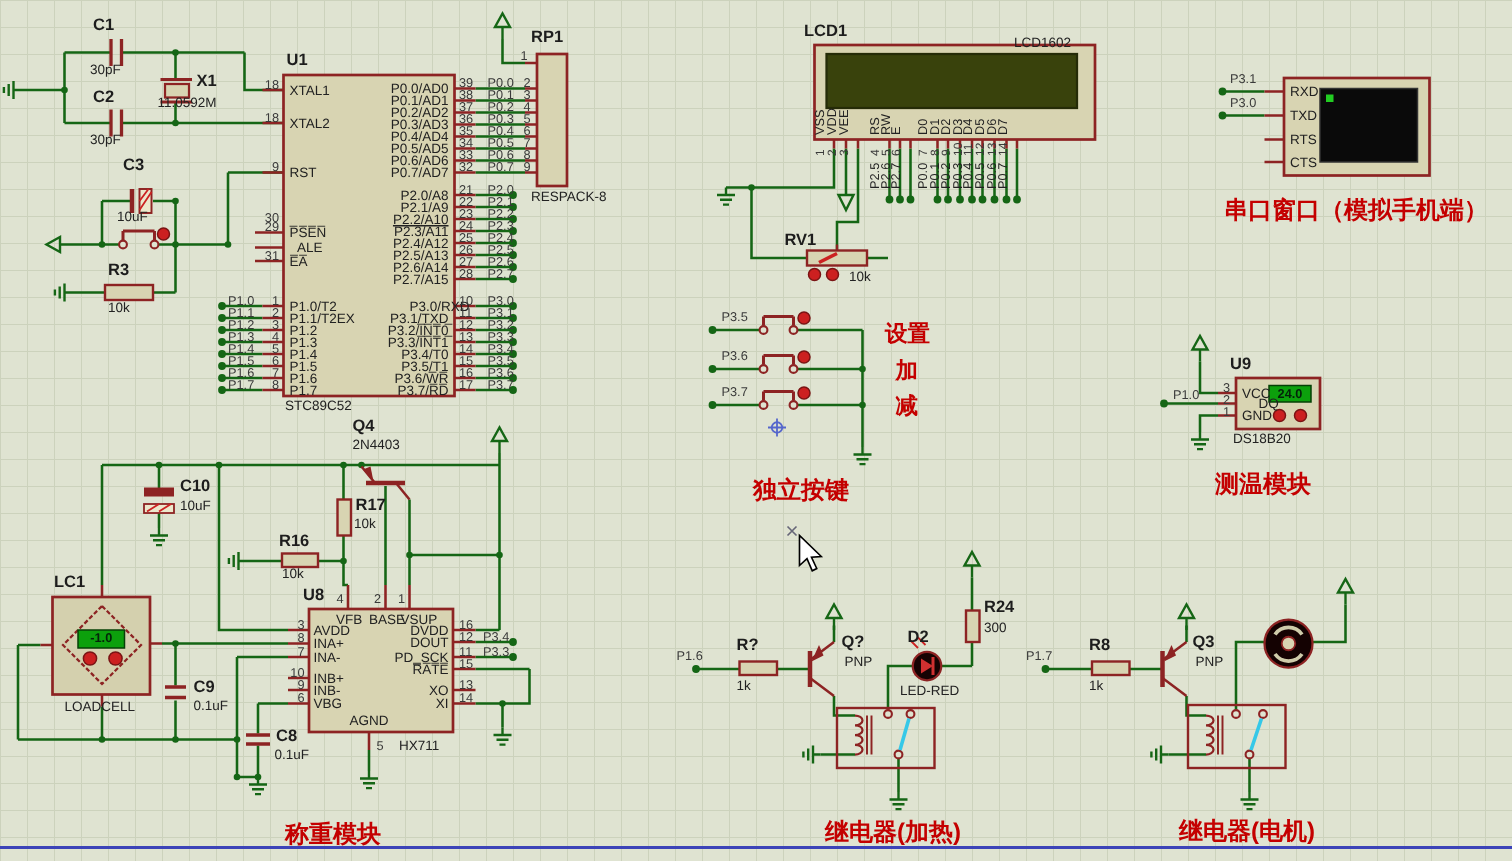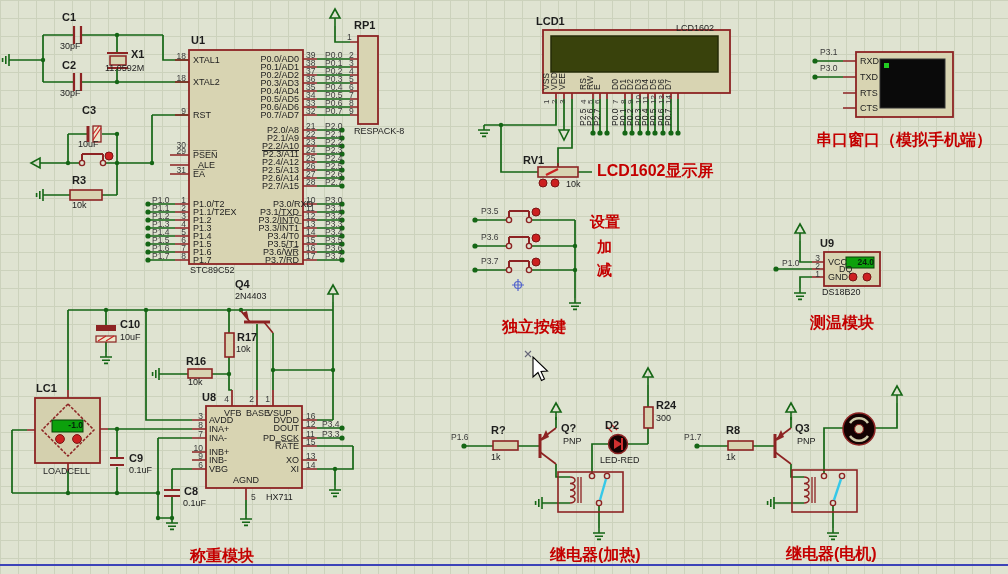--- a/index.html
+++ b/index.html
@@ -16,21 +16,21 @@
   .lbl{position:absolute;white-space:nowrap;color:#1d1d1d;line-height:10px;}
   .ref{font-size:11px;font-weight:600;}
   .val{font-size:9px;color:#222;}
   .pin{font-size:8.5px;color:#3a3a3a;}
   .pinlbl{font-size:9px;color:#222;}
   .vert,.vertp{transform:rotate(-90deg);transform-origin:0 100%;height:10px;font-size:8.5px;color:#222;}
   .vertp{font-size:8px;color:#3a3a3a;}
   .r{transform:translateX(-100%);}
   .title{position:absolute;font-size:16px;font-weight:bold;color:#c40000;white-space:nowrap;}
   .title2{position:absolute;font-size:15px;font-weight:bold;color:#c40000;white-space:nowrap;}
-  .disp{position:absolute;font-size:8.5px;font-weight:bold;color:#04230a;text-align:right;line-height:11px;}
+  .disp{position:absolute;font-size:8.5px;font-weight:bold;color:#04230a;text-align:center;line-height:11px;}
   .sheet-border{position:absolute;left:0;top:564px;width:1008px;height:2px;background:#3c43b8;}
 </style>
 </head>
 <body>
 
 <div id="canvas">
 
 <svg width="1008" height="574" viewBox="0 0 1008 574">
   <defs>
     <g id="gnd" stroke="#156615" stroke-width="1.6" fill="none">
@@ -603,21 +603,20 @@
       <span class="lbl val" style="left: 600px; top: 455px;">LED-RED</span>
       <span class="lbl ref" style="left: 656px; top: 400px;">R24</span>
       <span class="lbl val" style="left: 656px; top: 413px;">300</span>
       <span class="lbl pin" style="left: 684px; top: 432px;">P1.7</span>
       <span class="lbl ref" style="left: 726px; top: 425px;">R8</span>
       <span class="lbl val" style="left: 726px; top: 452px;">1k</span>
       <span class="lbl ref" style="left: 795px; top: 423px;">Q3</span>
       <span class="lbl val" style="left: 797px; top: 436px;">PNP</span>
     </div>
 
-<div class="title" style="left:597px;top:161px;">LCD1602显示屏</div>
 <div class="title" style="left:502px;top:317px;">独立按键</div>
 <div class="title" style="left:816px;top:130px;">串口窗口（模拟手机端）</div>
 <div class="title" style="left:810px;top:313px;">测温模块</div>
 <div class="title" style="left:190px;top:546px;">称重模块</div>
 <div class="title" style="left:550px;top:545px;">继电器(加热)</div>
 <div class="title" style="left:786px;top:544px;">继电器(电机)</div>
 <div class="title2" style="left:590px;top:213px;">设置</div>
 <div class="title2" style="left:597px;top:238px;">加</div>
 <div class="title2" style="left:597px;top:261px;">减</div>
 

